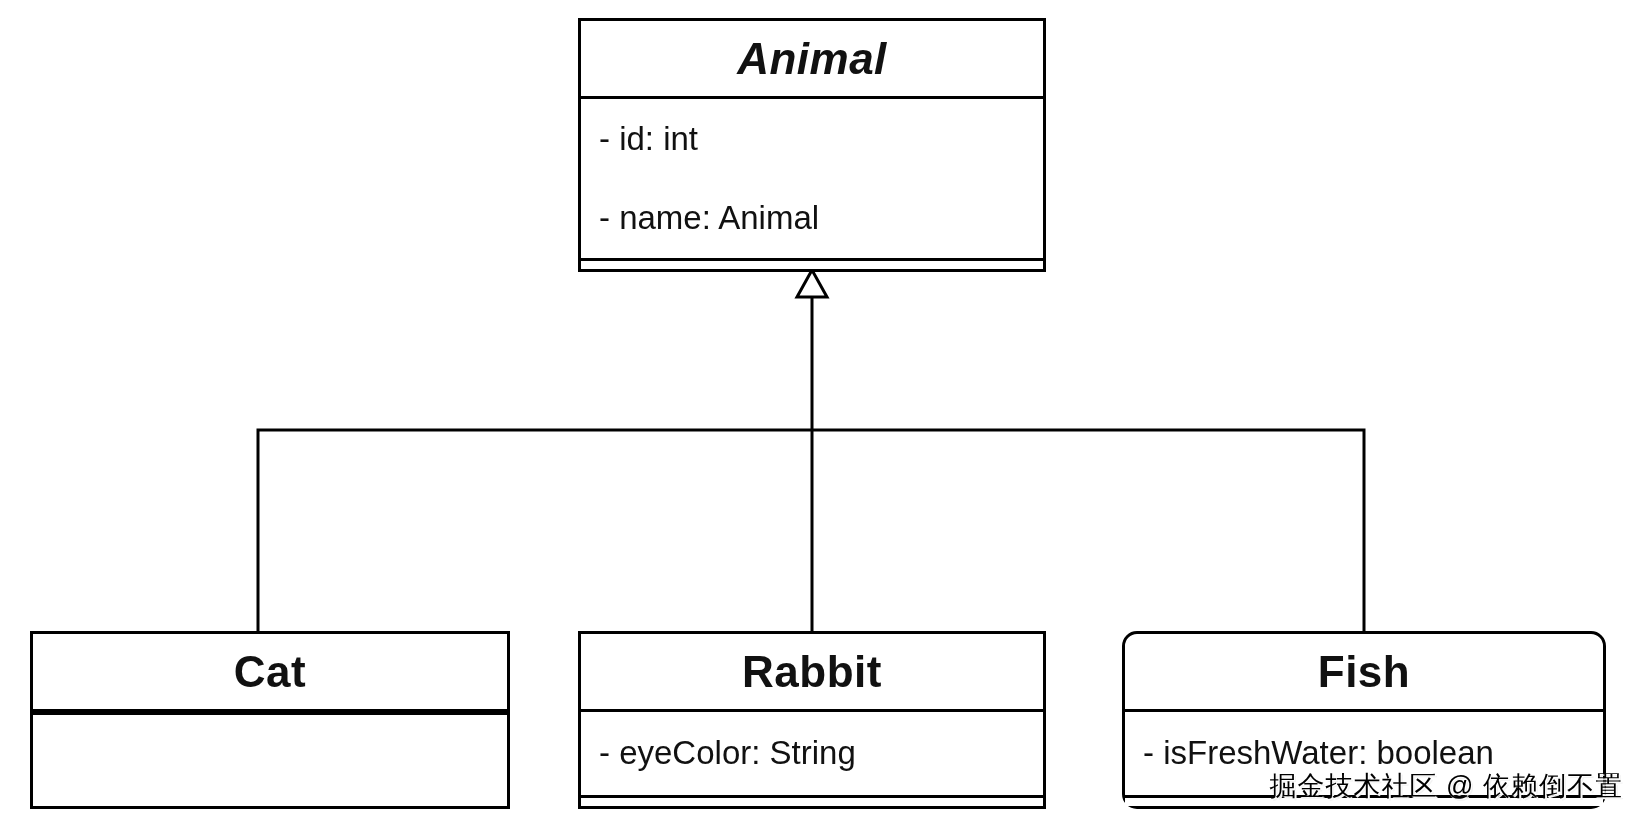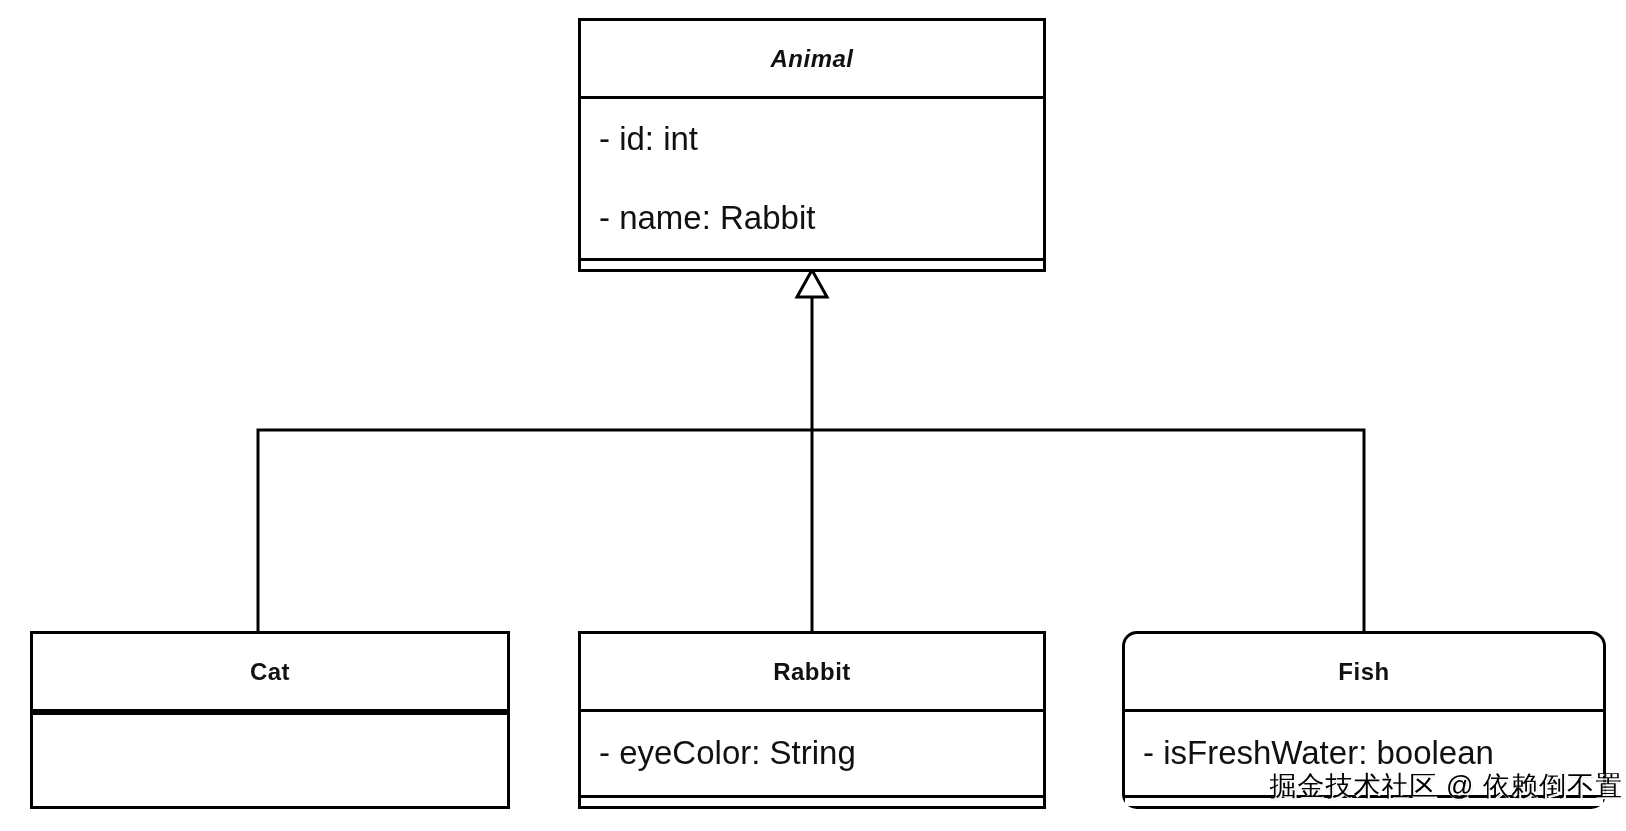--- a/index.html
+++ b/index.html
@@ -34,21 +34,21 @@
   .class-box.animal { left: 578px; top: 18px;  width: 468px; height: 254px; }
   .class-box.cat    { left: 30px;  top: 631px; width: 480px; height: 178px; }
   .class-box.rabbit { left: 578px; top: 631px; width: 468px; height: 178px; }
   .class-box.fish   { left: 1122px;top: 631px; width: 484px; height: 178px; border-radius: 15px; }
 
   .class-title {
     height: 75px;
     line-height: 75px;
     text-align: center;
     font-weight: bold;
-    font-size: 24px;
+    font-size: 44px;
     border-bottom: 3px solid #000000;
     letter-spacing: 0.5px;
     white-space: nowrap;
     overflow: hidden;
   }
   .class-title.abstract { font-style: italic; }
 
   .class-attrs {
     flex: 1;
     display: flex;
@@ -92,21 +92,21 @@
 
     <line x1="812" y1="296" x2="812" y2="631" stroke="#000000" stroke-width="3"></line>
 
     <polygon points="812,270 797,297 827,297" fill="#ffffff" stroke="#000000" stroke-width="3" stroke-linejoin="miter"></polygon>
   </svg>
 
   <div class="class-box animal">
     <div class="class-title abstract">Animal</div>
     <div class="class-attrs">
       <div class="attr">- id: int</div>
-      <div class="attr">- name: Rabbit</div>
+      <div class="attr">- name: Animal</div>
     </div>
     <div class="class-methods"></div>
   </div>
 
   <div class="class-box cat">
     <div class="class-title">Cat</div>
     <div class="class-methods"></div>
   </div>
 
   <div class="class-box rabbit">

